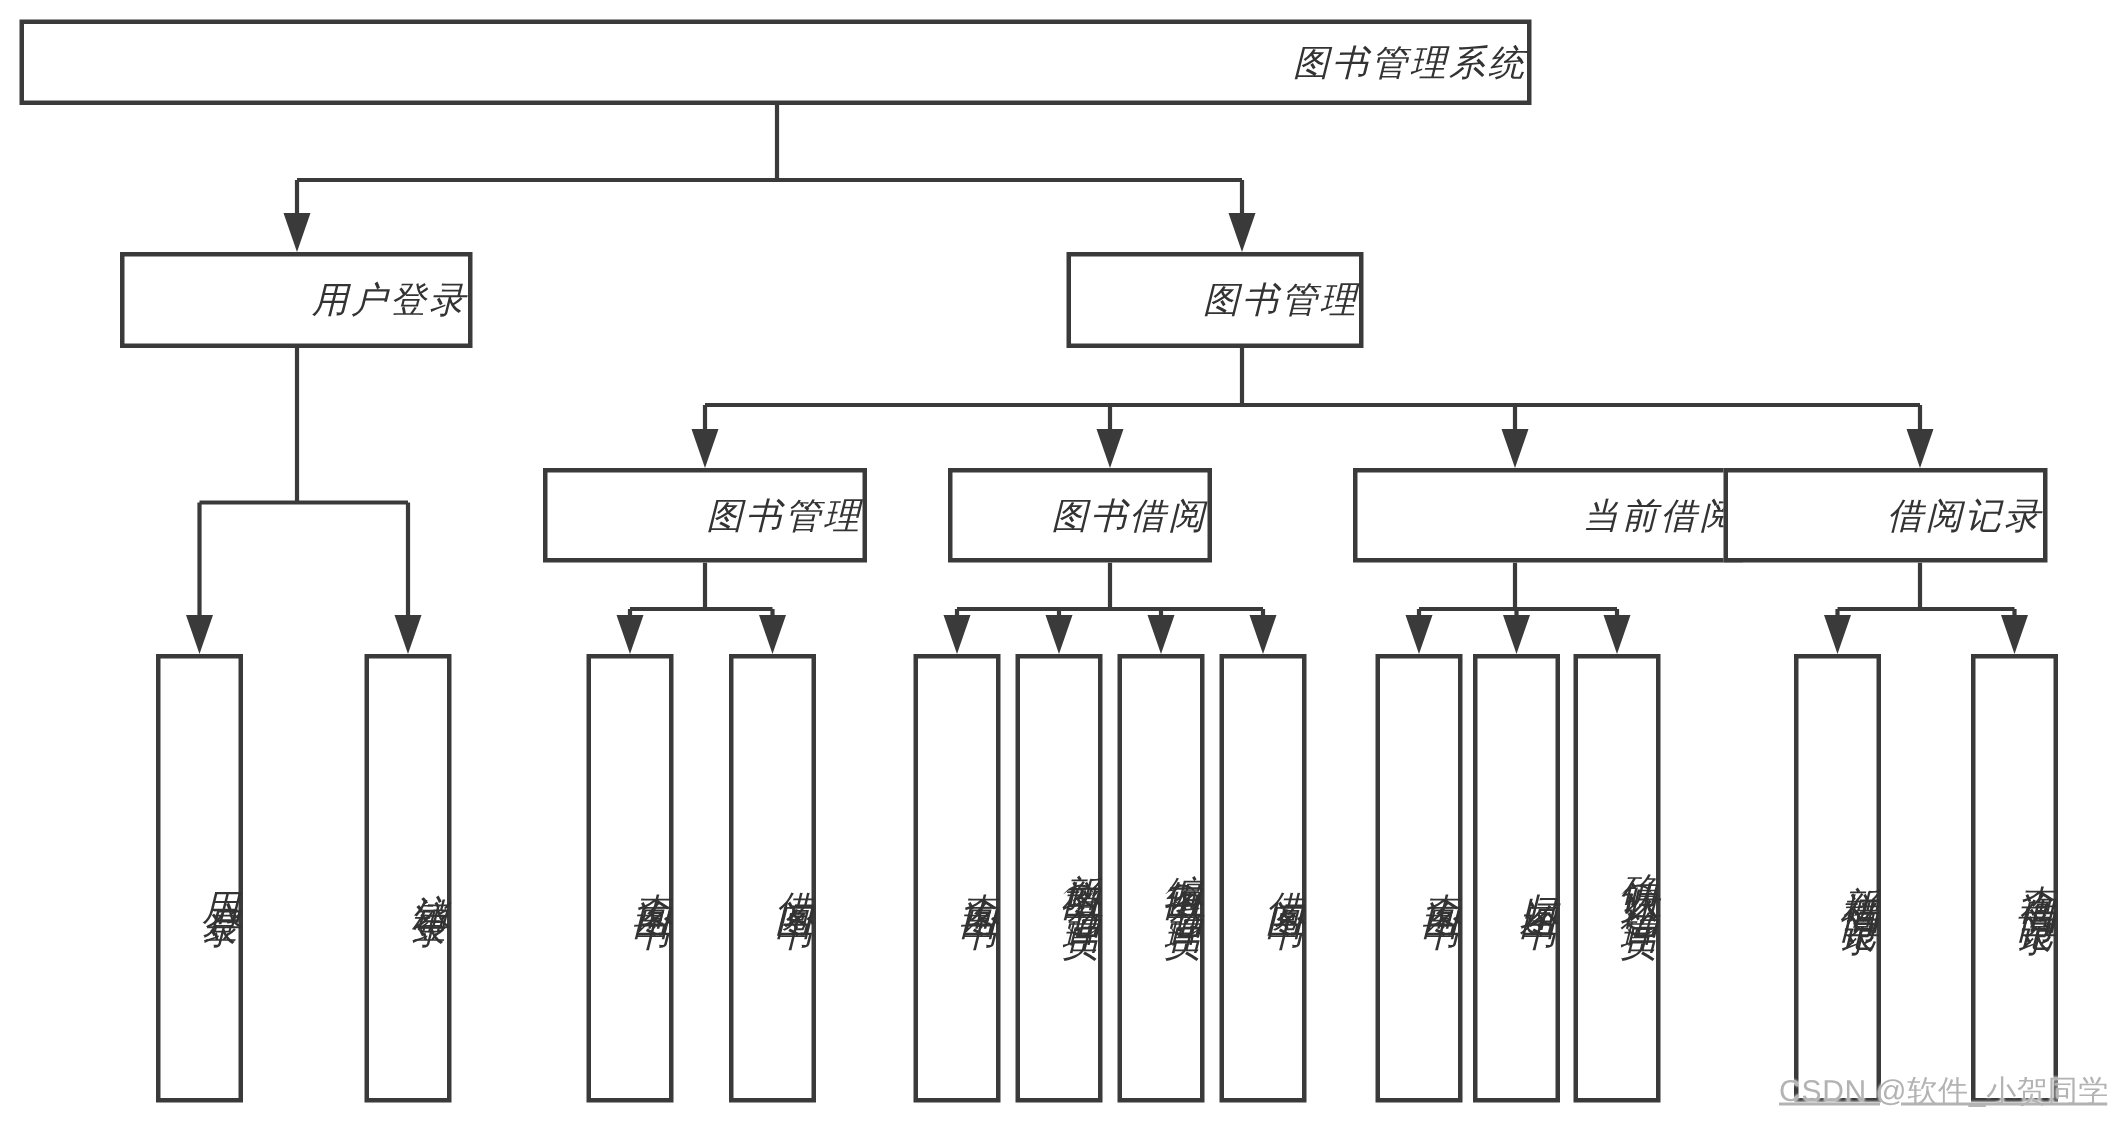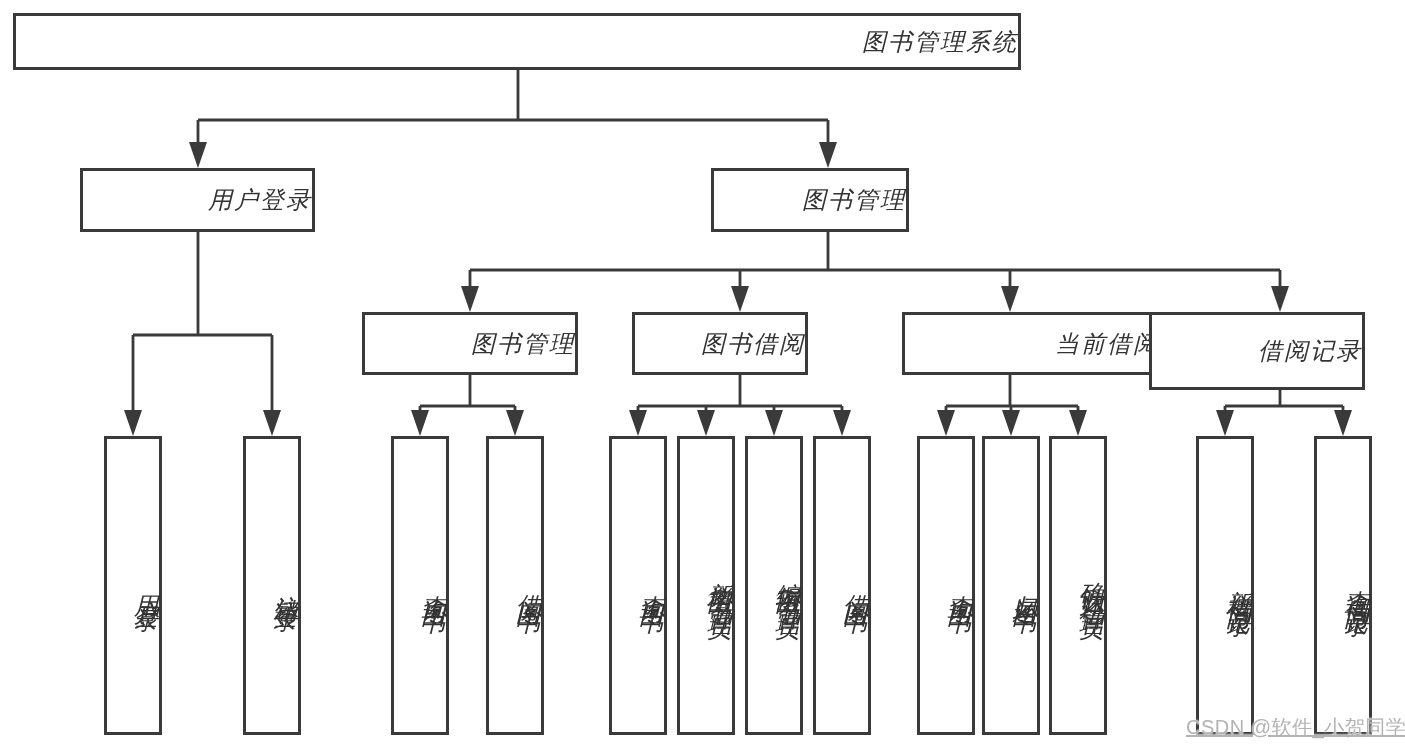--- a/index.html
+++ b/index.html
@@ -88,21 +88,21 @@
 
   <div class="box h" style="left:362px;top:312px;width:216px;height:63px">
     <span class="label">图书管理</span>
   </div>
   <div class="box h" style="left:632px;top:312px;width:176px;height:63px">
     <span class="label">图书借阅</span>
   </div>
   <div class="box h" style="left:902px;top:312px;width:260px;height:63px">
     <span class="label">当前借阅</span>
   </div>
-  <div class="box h" style="left:1149px;top:312px;width:216px;height:78px">
+  <div class="box h" style="left:1149px;top:312px;width:216px;height:63px">
     <span class="label">借阅记录</span>
   </div>
 
   <div class="box v" style="left:104px;top:436px;width:58px;height:299px">
     <span class="label">用户登录</span>
   </div>
   <div class="box v" style="left:243px;top:436px;width:58px;height:299px">
     <span class="label">注销登录</span>
   </div>
 

